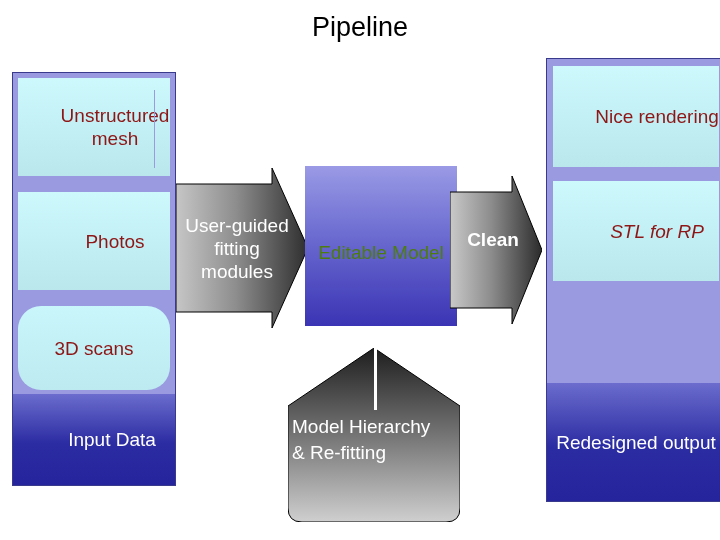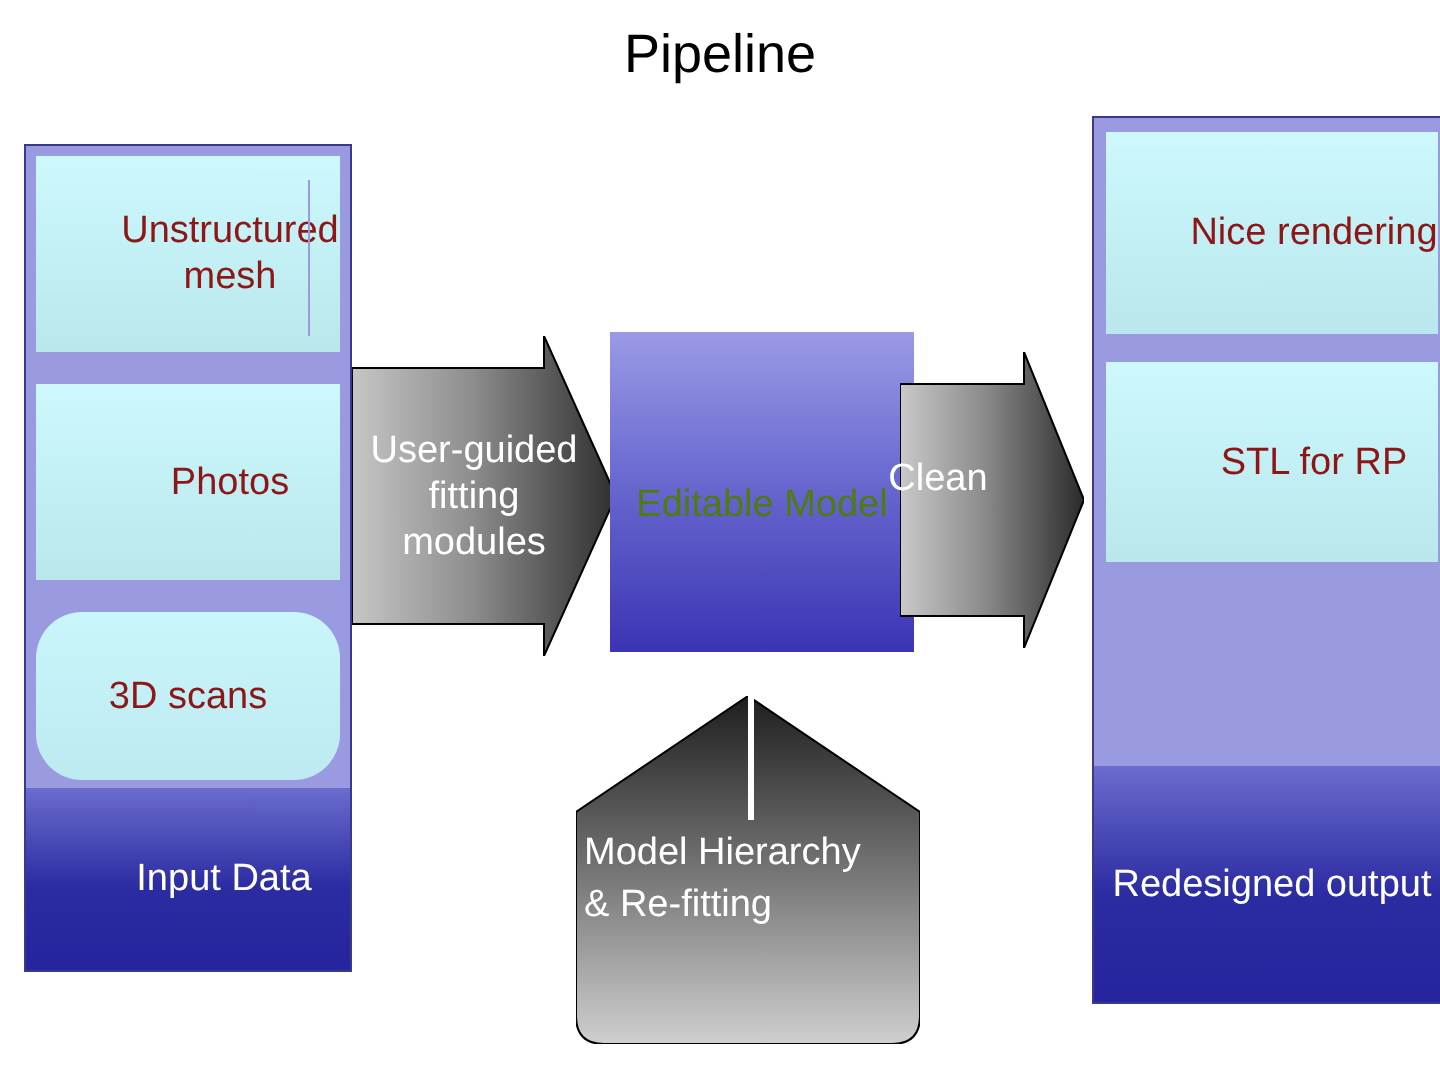--- a/index.html
+++ b/index.html
@@ -79,21 +79,21 @@
   #left-column { left: 12px; top: 72px; width: 164px; height: 414px; }
   #left-cell-0 { left: 6px;  top: 6px;   width: 152px; height: 98px; }
   #left-cell-1 { left: 6px;  top: 120px; width: 152px; height: 98px; }
   #left-cell-2 { left: 6px;  top: 234px; width: 152px; height: 84px; border-radius: 23px; }
   #left-footer { left: 1px;  top: 322px; width: 162px; height: 91px; padding-left: 36px; }
   #left-tick   { left: 142px; top: 18px; height: 78px; }
 
   
   #right-column { left: 530px; top: 58px; width: 180px; height: 444px; margin-left: 16px; }
   #right-cell-0 { left: 7px; top: 8px;   width: 166px; height: 101px; }
-  #right-cell-1 { left: 7px; top: 123px; width: 166px; height: 100px; }
+  #right-cell-1 { left: 7px; top: 123px; width: 166px; height: 100px; font-style: italic; }
   #right-cell-2 { left: 7px; top: 237px; width: 166px; height: 85px; }
   #right-footer { left: 1px; top: 325px; width: 178px; height: 118px; }
 
   
   .arrow-right {
     position: absolute;
   }
   .arrow-right svg { display: block; }
 
   #arrow-fitting { left: 176px; top: 168px; width: 132px; height: 160px; }
@@ -104,21 +104,21 @@
     display: flex;
     align-items: center;
     justify-content: center;
     text-align: center;
     color: #ffffff;
     font-size: 19px;
     line-height: 23px;
     pointer-events: none;
   }
   #arrow-fitting-label { left: 182px; top: 186px; width: 110px; height: 124px; }
-  #arrow-clean-label   { left: 428px; top: 226px; width: 82px;  height: 26px; }
+  #arrow-clean-label   { left: 452px; top: 226px; width: 82px;  height: 26px; font-weight: bold; }
 
   
   #arrow-hierarchy { position: absolute; left: 288px; top: 348px; width: 172px; height: 174px; }
   #arrow-hierarchy svg { display: block; }
   #arrow-hierarchy-label {
     position: absolute;
     left: 292px; top: 414px; width: 150px; height: 86px;
     color: #ffffff;
     font-size: 19px;
     line-height: 26px;

